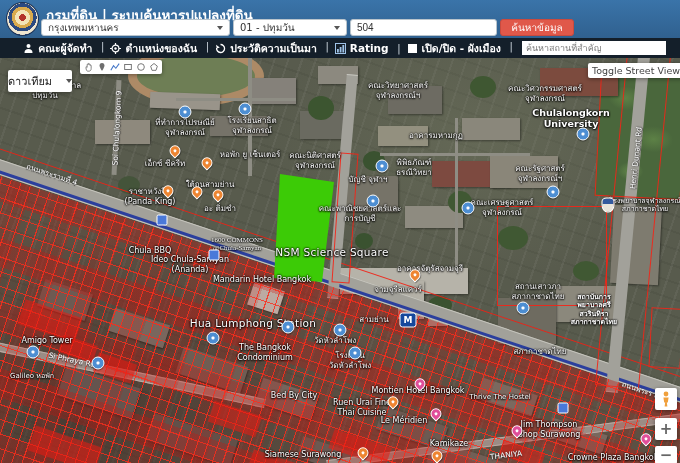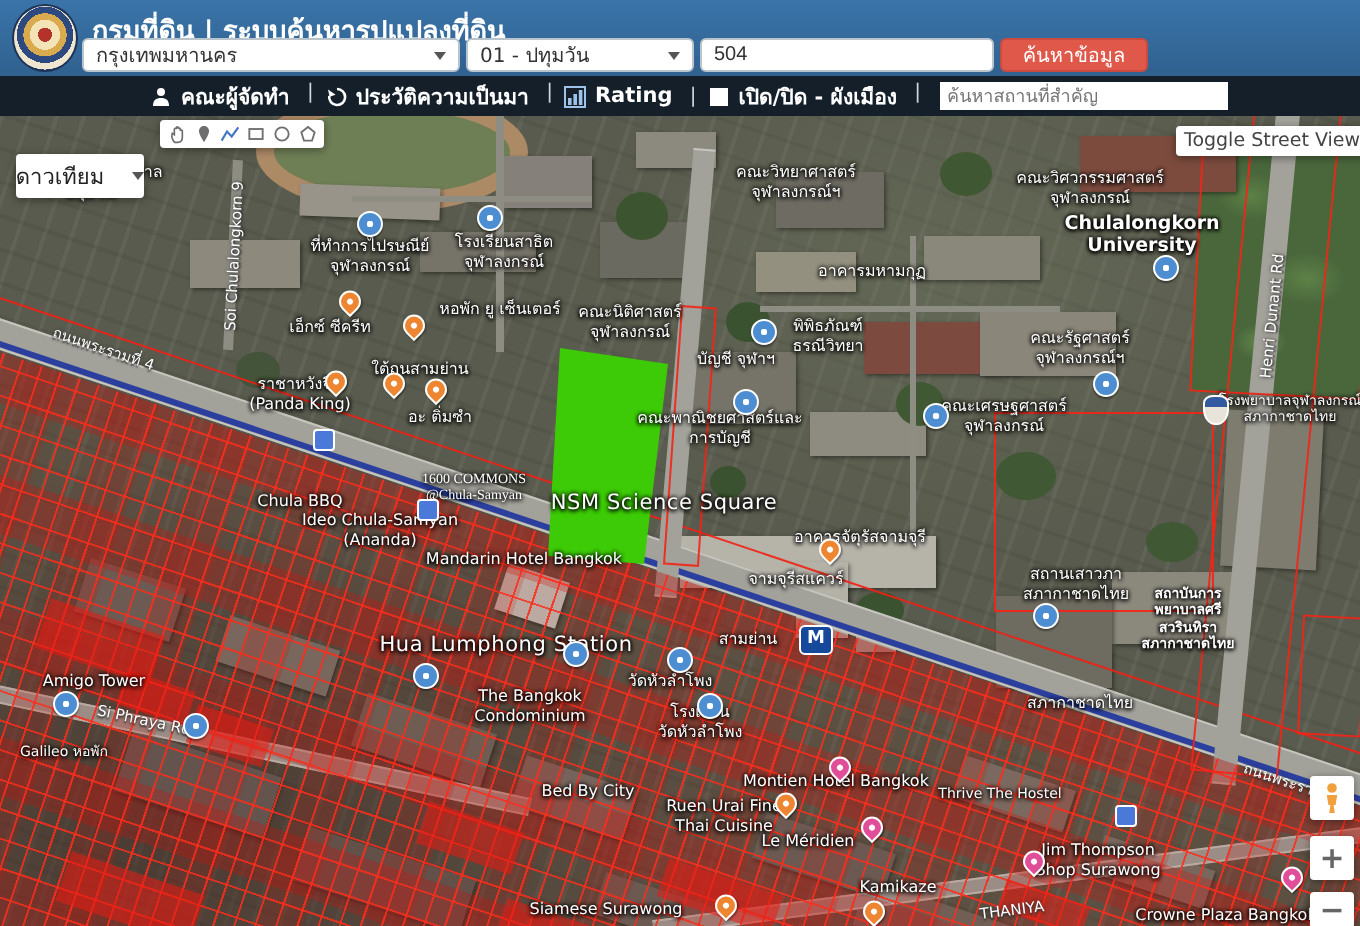--- a/index.html
+++ b/index.html
@@ -69,21 +69,21 @@
   .mk-poi{width:13px;height:13px;border-radius:50%;background:#4d8ed2;border:1.5px solid #fff;box-sizing:border-box;box-shadow:0 1px 1px rgba(0,0,0,.4);}
   .mk-poi::after{content:"";position:absolute;left:3.5px;top:3.5px;width:3px;height:3px;background:#fff;border-radius:1px;}
   .mk-rest,.mk-bar{width:11px;height:11px;border:1.5px solid #fff;border-radius:50% 50% 50% 0;transform:translate(-50%,-70%) rotate(-45deg);box-sizing:border-box;box-shadow:0 1px 1px rgba(0,0,0,.4);}
   .mk-rest{background:#ee8531;}
   .mk-bar{background:#e04e9a;}
   .mk-rest::after,.mk-bar::after{content:"";position:absolute;left:2.5px;top:2.5px;width:3px;height:3px;background:#fff;border-radius:50%;}
   .mk-mrt{min-width:13px;height:13px;background:#16489c;color:#fff;font-size:9px;font-weight:bold;text-align:center;line-height:13px;border-radius:3px;border:1px solid #fff;box-sizing:content-box;padding:0 1px;}
   .mk-transit{width:9px;height:9px;background:#4a79d9;border:1px solid #fff;border-radius:2px;}
   .mk-shield{width:11px;height:13px;background:linear-gradient(#335a9e 40%,#e8e4da 40%);border:1px solid #fff;border-radius:5px 5px 6px 6px/4px 4px 8px 8px;}
   .gmc{position:absolute;background:#fff;border-radius:2px;box-shadow:0 1px 4px rgba(0,0,0,.4);z-index:60;cursor:pointer;}
-  #maptype{left:8px;top:19px;width:64px;height:22px;display:flex;align-items:center;justify-content:center;gap:14px;font-size:11px;color:#222;}
+  #maptype{left:8px;top:12px;width:64px;height:22px;display:flex;align-items:center;justify-content:center;gap:14px;font-size:11px;color:#222;}
   #drawbar{left:80px;top:2px;width:82px;height:14px;display:flex;align-items:center;justify-content:space-around;padding:0 2px;box-sizing:border-box;}
   #drawbar .dicon{display:inline-flex;width:10px;height:10px;cursor:pointer;}
   #streetview{left:588px;top:5px;width:96px;height:15px;display:flex;align-items:center;justify-content:center;font-size:9.5px;color:#444;}
   #pegbox{left:655px;top:330px;width:22px;height:22px;display:flex;align-items:center;justify-content:center;}
   #zoomin{left:655px;top:360px;width:22px;height:22px;display:flex;align-items:center;justify-content:center;font-size:15px;font-weight:bold;color:#666;}
   #zoomout{left:655px;top:388px;width:22px;height:18px;display:flex;align-items:center;justify-content:center;font-size:15px;font-weight:bold;color:#666;}
 </style>
 </head>
 <body>
 
@@ -104,20 +104,30 @@
 
 <div class="menubar">
   <div class="mitem">
     <span class="micon">
       <svg viewBox="0 0 11 11" width="11" height="11">
           <circle cx="5.5" cy="3" r="2" fill="#fff"></circle>
           <path d="M1.5 10 C1.5 7 3 6 5.5 6 C8 6 9.5 7 9.5 10 Z" fill="#fff"></path>
         </svg>
     </span>
     <span>คณะผู้จัดทำ</span>
+  </div>
+  <div class="mitem">
+    <span class="micon">
+      <svg viewBox="0 0 11 11" width="11" height="11">
+          <circle cx="5.5" cy="5.5" r="3.4" fill="none" stroke="#fff" stroke-width="1.2"></circle>
+          <path d="M5.5 0 V2 M5.5 9 V11 M0 5.5 H2 M9 5.5 H11" stroke="#fff" stroke-width="1.2"></path>
+          <circle cx="5.5" cy="5.5" r="1.2" fill="#fff"></circle>
+        </svg>
+    </span>
+    <span>ตำแหน่งของฉัน</span>
   </div>
   <div class="mitem">
     <span class="micon">
       <svg viewBox="0 0 11 11" width="11" height="11">
           <path d="M5.5 1.5 A4 4 0 1 1 1.6 5" stroke="#fff" fill="none" stroke-width="1.3"></path>
           <path d="M1 1.8 L1.8 5.4 L4.8 4.4 Z" fill="#fff"></path>
         </svg>
     </span>
     <span>ประวัติความเป็นมา</span>
   </div>

